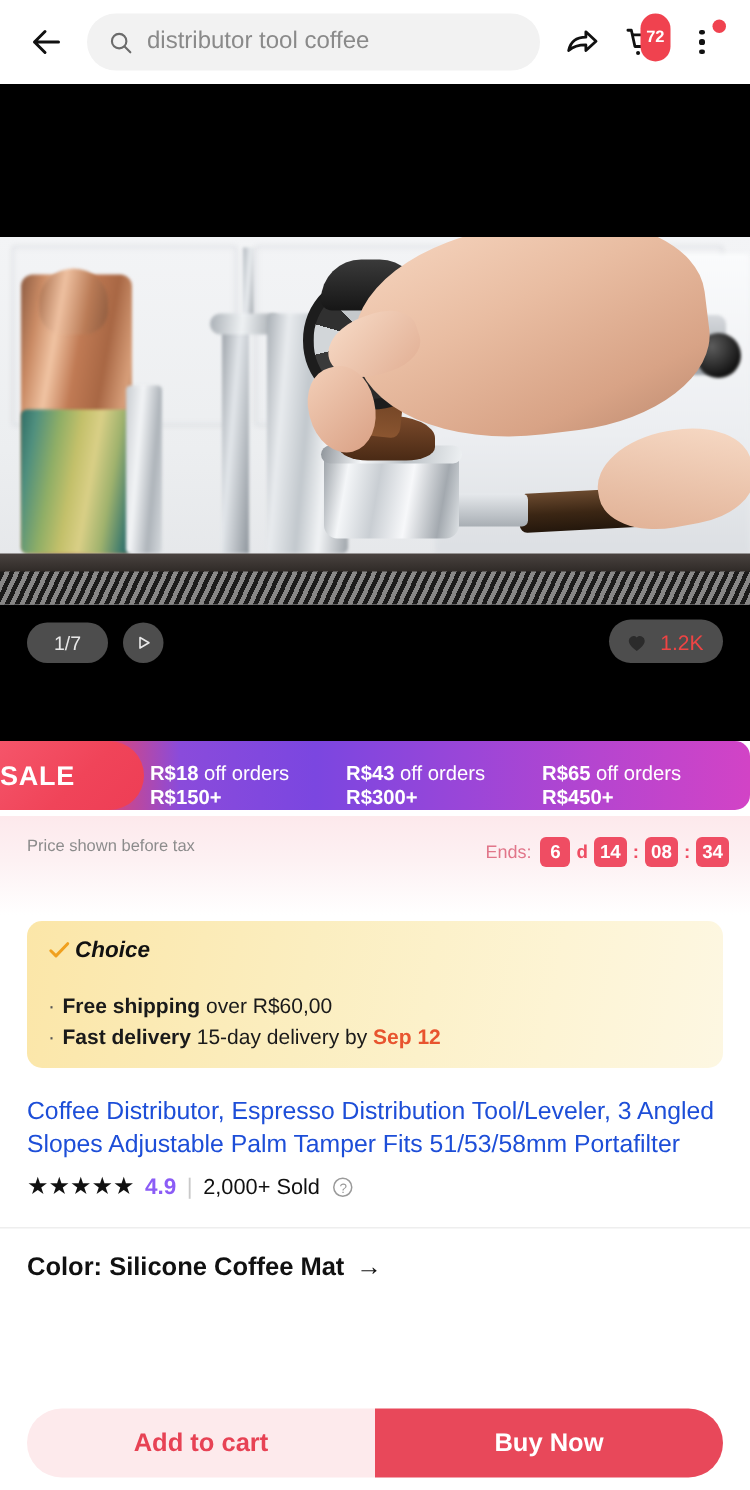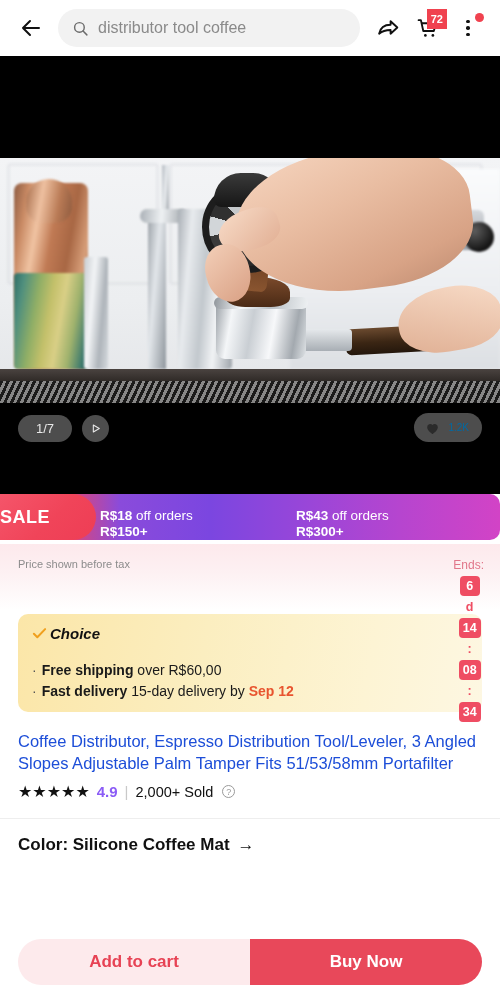--- a/index.html
+++ b/index.html
@@ -46,25 +46,25 @@
   }
   .nav-icons { display: flex; align-items: center; gap: 4px; flex: 0 0 auto; }
   .icon-btn {
     width: 36px; height: 36px;
     display: flex; align-items: center; justify-content: center;
     position: relative;
   }
   .cart-badge {
     position: absolute;
     top: -1px; right: -1px;
-    min-width: 20px; height: 20px;
+    min-width: 20px; height: 32px;
     padding: 0 4px;
     background: #f0424f;
     color: #fff;
-    border-radius: 0;
+    border-radius: 10px;
     font-size: 11px;
     font-weight: bold;
     display: flex; align-items: center; justify-content: center;
     line-height: 1;
   }
   .menu-dot {
     position: absolute;
     top: 3px; right: 2px;
     width: 9px; height: 9px;
     border-radius: 50%;
@@ -340,21 +340,21 @@
   .likes {
     position: absolute;
     right: 18px; bottom: 52px;
     height: 29px;
     padding: 0 13px 0 10px;
     border-radius: 15px;
     background: rgba(255,255,255,.30);
     display: flex; align-items: center; gap: 7px;
     z-index: 5;
   }
-  .likes span { color: #0369a1; font-size: 10px; }
+  .likes span { color: #ef4444; font-size: 14px; }
 
   
   .sale-wrap {
     position: relative;
     height: 50px;
     margin: 0;
     background: #fff;
   }
   .sale-banner {
     position: absolute;
@@ -413,21 +413,21 @@
     font-size: 15px;
     font-weight: bold;
     text-decoration: line-through;
     text-decoration-thickness: 2px;
   }
   .price-off { color: #e73650; font-size: 15px; font-weight: bold; }
   .price-note { color: #8c8c8c; font-size: 11px; margin-top: 6px; }
   .timer {
     position: absolute;
     right: 14px; top: 14px;
-    display: flex; align-items: center; gap: 4px; flex-direction: column;
+    display: flex; align-items: center; gap: 4px;
   }
   .timer-label { color: #e1768a; font-size: 12px; margin-right: 2px; }
   .t-box {
     background: #ef4d63;
     color: #fff;
     font-size: 12.5px;
     font-weight: bold;
     border-radius: 4px;
     min-width: 20px;
     height: 20px;
@@ -638,20 +638,24 @@
   <div class="sale-banner">
     <div class="sale-offers">
       <div class="offer">
         <b>R$18</b><span> off orders</span><br>
         <b>R$150+</b>
       </div>
       <div class="offer">
         <b>R$43</b><span> off orders</span><br>
         <b>R$300+</b>
       </div>
+      <div class="offer">
+        <b>R$65</b><span> off orders</span><br>
+        <b>R$450+</b>
+      </div>
     </div>
     <div class="sale-tab">
       <span>SALE</span>
     </div>
   </div>
 </div>
 
 <div class="price-band">
   <div class="price-note">Price shown before tax</div>
 

